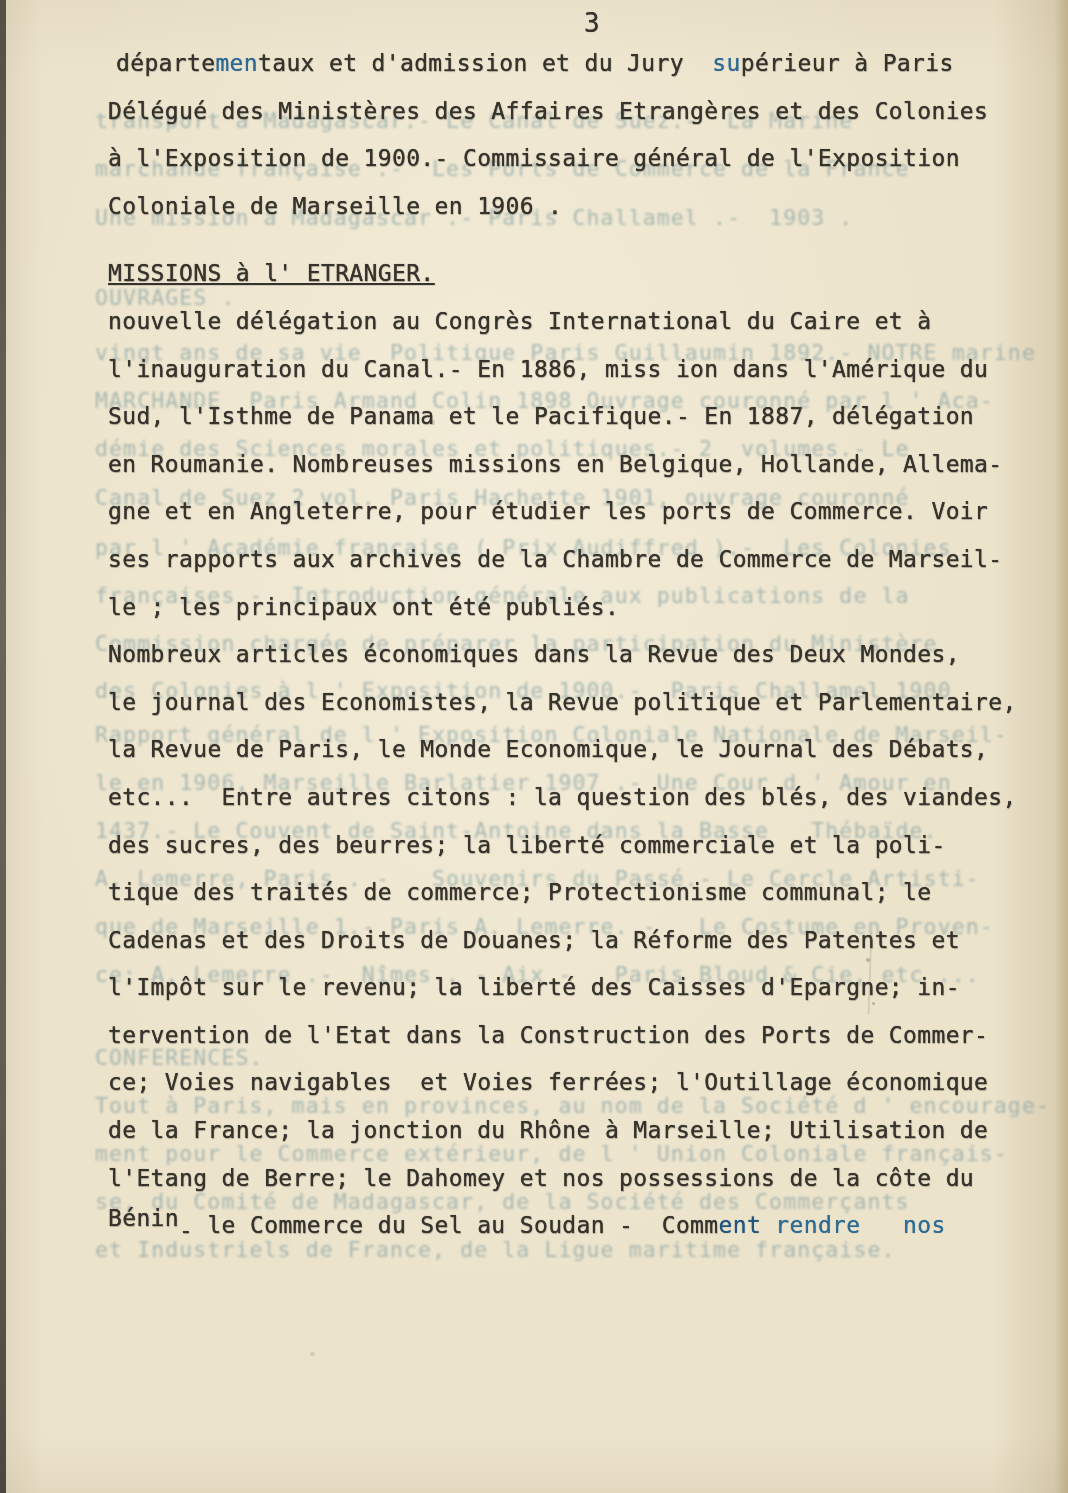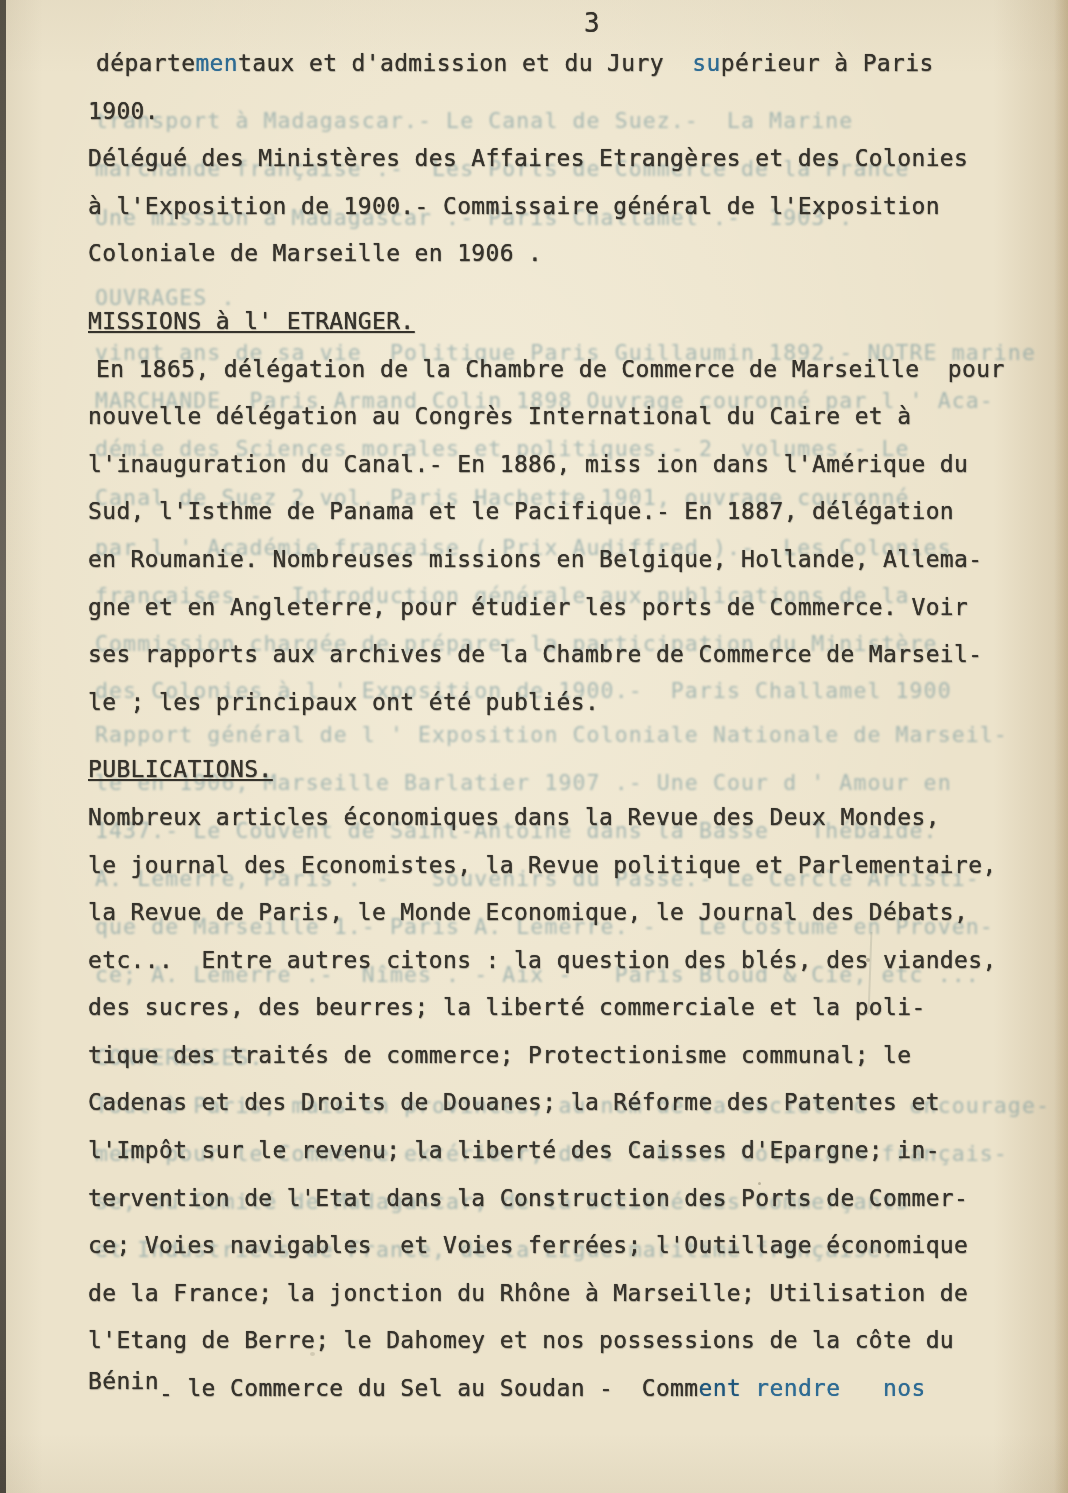--- a/index.html
+++ b/index.html
@@ -34,20 +34,21 @@
   .page-number {
     position:absolute; left:584px; top:8px;
     font-size:26px; color:#36332c;
     text-shadow:0 0 0.7px rgba(54,51,44,0.9);
   }
   .text-layer { position:absolute; left:88px; top:50px; width:960px; }
   .line {
     height:47.6px; font-size:23px; letter-spacing:0.35px;
     white-space:pre; color:#36332c; overflow:visible;
     text-shadow:0 0 0.75px rgba(54,51,44,0.95), 0.5px 0.5px 0.9px rgba(54,51,44,0.30);
+    margin-left:20px;
   }
   .line.indent { padding-left:8px; }
   .line.gap { margin-top:20px;text-decoration:underline; }
   .seg-blue     { color:#2e6b93; text-shadow:0 0 0.75px rgba(46,107,147,0.95); }
   .seg-bluedark { color:#1f567c; font-weight:normal; text-shadow:0 0 0.9px rgba(31,86,124,0.95); }
   .seg-raised   { position:relative; top:-7px; display:inline-block; }
   .seg-low      { position:relative; top:5px; display:inline-block; }
   .speck { position:absolute; border-radius:50%; background:rgba(90,85,70,0.35); }
   .scratch {
     position:absolute; left:869px; top:932px; width:2px; height:82px;
@@ -81,34 +82,31 @@
       <div class="ghost-line" style="left: 95px; top: 1093px;">Tout à Paris, mais en provinces, au nom de la Société d ' encourage-</div>
       <div class="ghost-line" style="left: 95px; top: 1141px;">ment pour le Commerce extérieur, de l ' Union Coloniale français-</div>
       <div class="ghost-line" style="left: 95px; top: 1189px;">se, du Comité de Madagascar, de la Société des Commerçants</div>
       <div class="ghost-line" style="left: 95px; top: 1237px;">et Industriels de France, de la Ligue maritime française.</div>
     </div>
 
   <div class="page-number">3</div>
 
   <div class="text-layer">
       <div class="line indent"><span>départe</span><span class="seg-blue">men</span><span>taux et d'admission et du Jury  </span><span class="seg-blue">su</span><span>périeur à Paris</span></div>
-      <div class="line"><span>1900.</span></div>
       <div class="line"><span>Délégué des Ministères des Affaires Etrangères et des Colonies</span></div>
       <div class="line"><span>à l'Exposition de 1900.- Commissaire général de l'Exposition</span></div>
       <div class="line"><span>Coloniale de Marseille en 1906 .</span></div>
       <div class="line gap"><span>MISSIONS à l' ETRANGER.</span></div>
-      <div class="line indent"><span>En 1865, délégation de la Chambre de Commerce de Marseille  pour</span></div>
       <div class="line"><span>nouvelle délégation au Congrès International du Caire et à</span></div>
       <div class="line"><span>l'inauguration du Canal.- En 1886, miss ion dans l'Amérique du</span></div>
       <div class="line"><span>Sud, l'Isthme de Panama et le Pacifique.- En 1887, délégation</span></div>
       <div class="line"><span>en Roumanie. Nombreuses missions en Belgique, Hollande, Allema-</span></div>
       <div class="line"><span>gne et en Angleterre, pour étudier les ports de Commerce. Voir</span></div>
       <div class="line"><span>ses rapports aux archives de la Chambre de Commerce de Marseil-</span></div>
       <div class="line"><span>le ; les principaux ont été publiés.</span></div>
-      <div class="line gap"><span>PUBLICATIONS.</span></div>
       <div class="line"><span>Nombreux articles économiques dans la Revue des Deux Mondes,</span></div>
       <div class="line"><span>le journal des Economistes, la Revue politique et Parlementaire,</span></div>
       <div class="line"><span>la Revue de Paris, le Monde Economique, le Journal des Débats,</span></div>
       <div class="line"><span>etc...  Entre autres citons : la question des blés, des viandes,</span></div>
       <div class="line"><span>des sucres, des beurres; la liberté commerciale et la poli-</span></div>
       <div class="line"><span>tique des traités de commerce; Protectionisme communal; le</span></div>
       <div class="line"><span>Cadenas et des Droits de Douanes; la Réforme des Patentes et</span></div>
       <div class="line"><span>l'Impôt sur le revenu; la liberté des Caisses d'Epargne; in-</span></div>
       <div class="line"><span>tervention de l'Etat dans la Construction des Ports de Commer-</span></div>
       <div class="line"><span>ce; Voies navigables  et Voies ferrées; l'Outillage économique</span></div>

